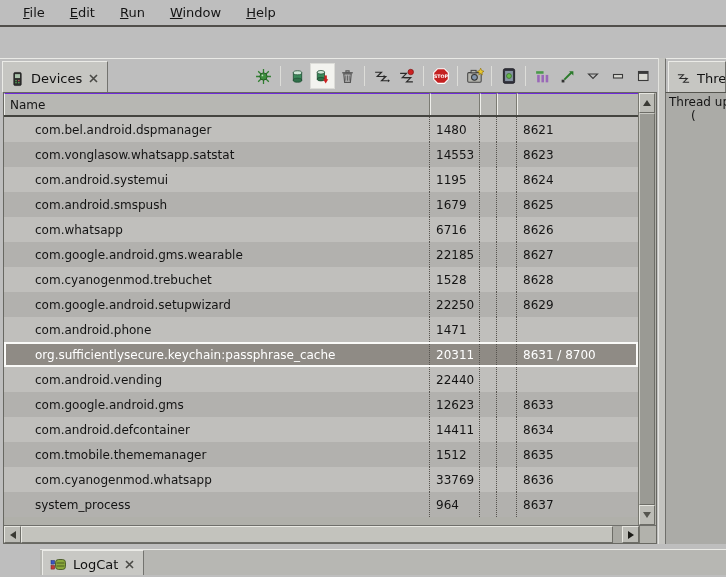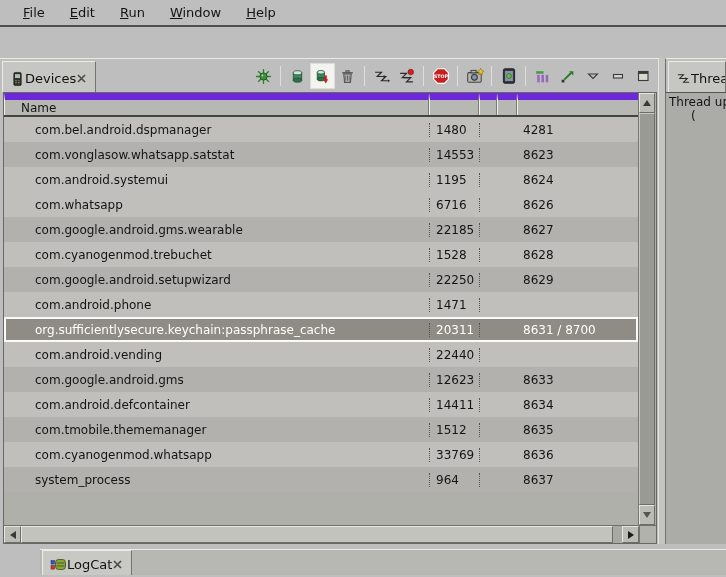--- a/index.html
+++ b/index.html
@@ -12,42 +12,42 @@
   .menu-item::first-letter { text-decoration:underline; }
 
   
   .toolbar-row { height:31px; background:#bebebe; }
 
   
   .main { display:flex; height:486px; }
   .panel-devices { width:658px; display:flex; flex-direction:column; }
 
   .tabbar { height:34px; border-top:1px solid #eaeae6; display:flex; align-items:flex-end; position:relative; }
-  .tab { height:31px; display:flex; align-items:center; padding:3px 8px 0 7px;
+  .tab { height:31px; display:flex; align-items:center; gap:6px; padding:3px 8px 0 7px;
          background:#c6c6c2; border:1px solid #73736f; border-bottom:none;
          border-top-color:#ebebe7; border-left-color:#ebebe7; margin-left:2px;
          font-size:13px; white-space:nowrap; }
   .tab-label { color:#111; }
 
   .tb-icons { position:absolute; right:3px; top:4px; display:flex; align-items:center; }
   .tb-btn { width:25px; height:26px; display:flex; align-items:center; justify-content:center; }
   .tb-btn.active { background:#f3f3ef; border:1px solid #dcdcd8; }
   .tb-sep { width:1px; height:20px; background:#8e8e8a; border-right:1px solid #ddddd9; margin:0 4px; }
 
   
   .table-wrap { flex:1; margin-left:3px; margin-right:1px; border:1px solid #686862; background:#b0b0aa;
                 display:flex; flex-direction:column; }
   .grid-zone { flex:1; display:flex; overflow:hidden; }
   .grid { width:634px; display:flex; flex-direction:column; }
   .hdr { height:24px; display:flex; background:#b7b7b3; border-bottom:2px solid #44443f; }
-  .hdr-cell { border-top:7px solid #6d28d9; border-left:1px solid #eeeeea; border-right:1px solid #7b7b73;
-              font-size:12px; display:flex; align-items:center; padding-left:16px; }
+  .hdr-cell { border-top:1px solid #6d28d9; border-left:1px solid #eeeeea; border-right:1px solid #7b7b73;
+              font-size:12px; display:flex; align-items:center; padding-left:5px; }
   .hc-name { width:426px; } .hc-2 { width:50px; } .hc-3 { width:17px; } .hc-4 { width:20px; } .hc-5 { width:121px; border-right:none; }
 
-  .row { height:25px; display:flex; font-size:12px;align-items:center; }
+  .row { height:25px; display:flex; font-size:12px; }
   .row.even { background:#c0bfbc; }
   .row.odd  { background:#b2b1ae; }
   .cell { display:flex; align-items:center; overflow:hidden; white-space:nowrap; }
   .cell.name { width:426px; padding-left:31px; border-right:1px dotted #56534e; }
   .cell.pid  { width:50px;  padding-left:6px;  border-right:1px dotted #56534e; }
   .cell.c3   { width:17px;  border-right:1px dotted #56534e; }
   .cell.c4   { width:20px;  border-right:1px dotted #56534e; }
   .cell.port { width:121px; padding-left:6px; }
   .row.selected { background:#8f8b85; color:#ffffff;
                   border-top:2px solid #fafaf8; border-bottom:2px solid #fafaf8;
@@ -246,35 +246,42 @@
             <div class="hdr-cell hc-3"></div>
             <div class="hdr-cell hc-4"></div>
             <div class="hdr-cell hc-5"></div>
           </div>
           <div id="table-body">
               <div class="row even">
     <div class="cell name">com.bel.android.dspmanager</div>
     <div class="cell pid">1480</div>
     <div class="cell c3"></div>
     <div class="cell c4"></div>
-    <div class="cell port">4281</div>
+    <div class="cell port">8621</div>
   </div>
               <div class="row odd">
     <div class="cell name">com.vonglasow.whatsapp.satstat</div>
     <div class="cell pid">14553</div>
     <div class="cell c3"></div>
     <div class="cell c4"></div>
     <div class="cell port">8623</div>
   </div>
               <div class="row even">
     <div class="cell name">com.android.systemui</div>
     <div class="cell pid">1195</div>
     <div class="cell c3"></div>
     <div class="cell c4"></div>
     <div class="cell port">8624</div>
+  </div>
+              <div class="row odd">
+    <div class="cell name">com.android.smspush</div>
+    <div class="cell pid">1679</div>
+    <div class="cell c3"></div>
+    <div class="cell c4"></div>
+    <div class="cell port">8625</div>
   </div>
               <div class="row even">
     <div class="cell name">com.whatsapp</div>
     <div class="cell pid">6716</div>
     <div class="cell c3"></div>
     <div class="cell c4"></div>
     <div class="cell port">8626</div>
   </div>
               <div class="row odd">
     <div class="cell name">com.google.android.gms.wearable</div>

